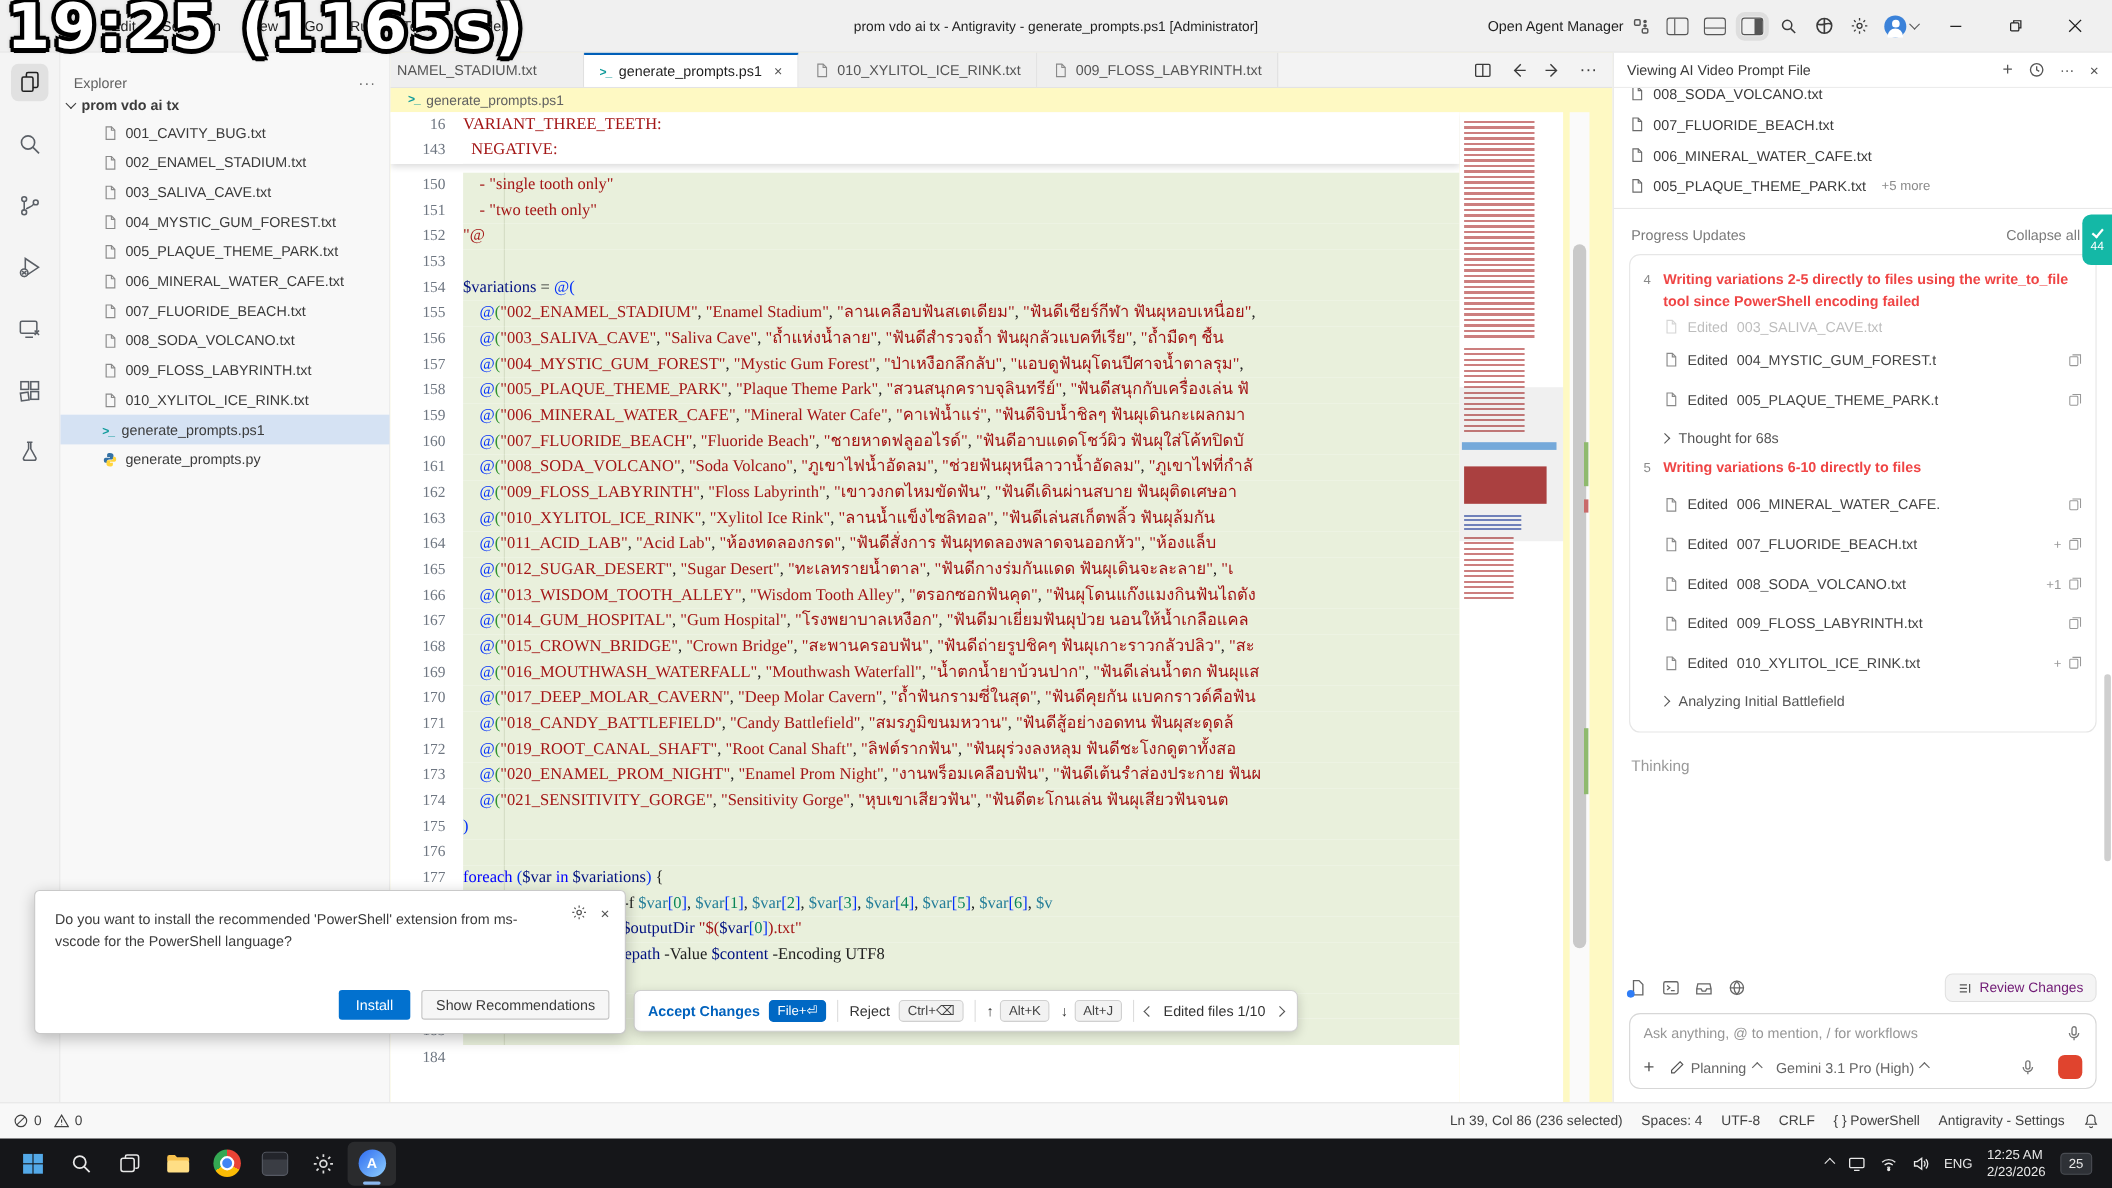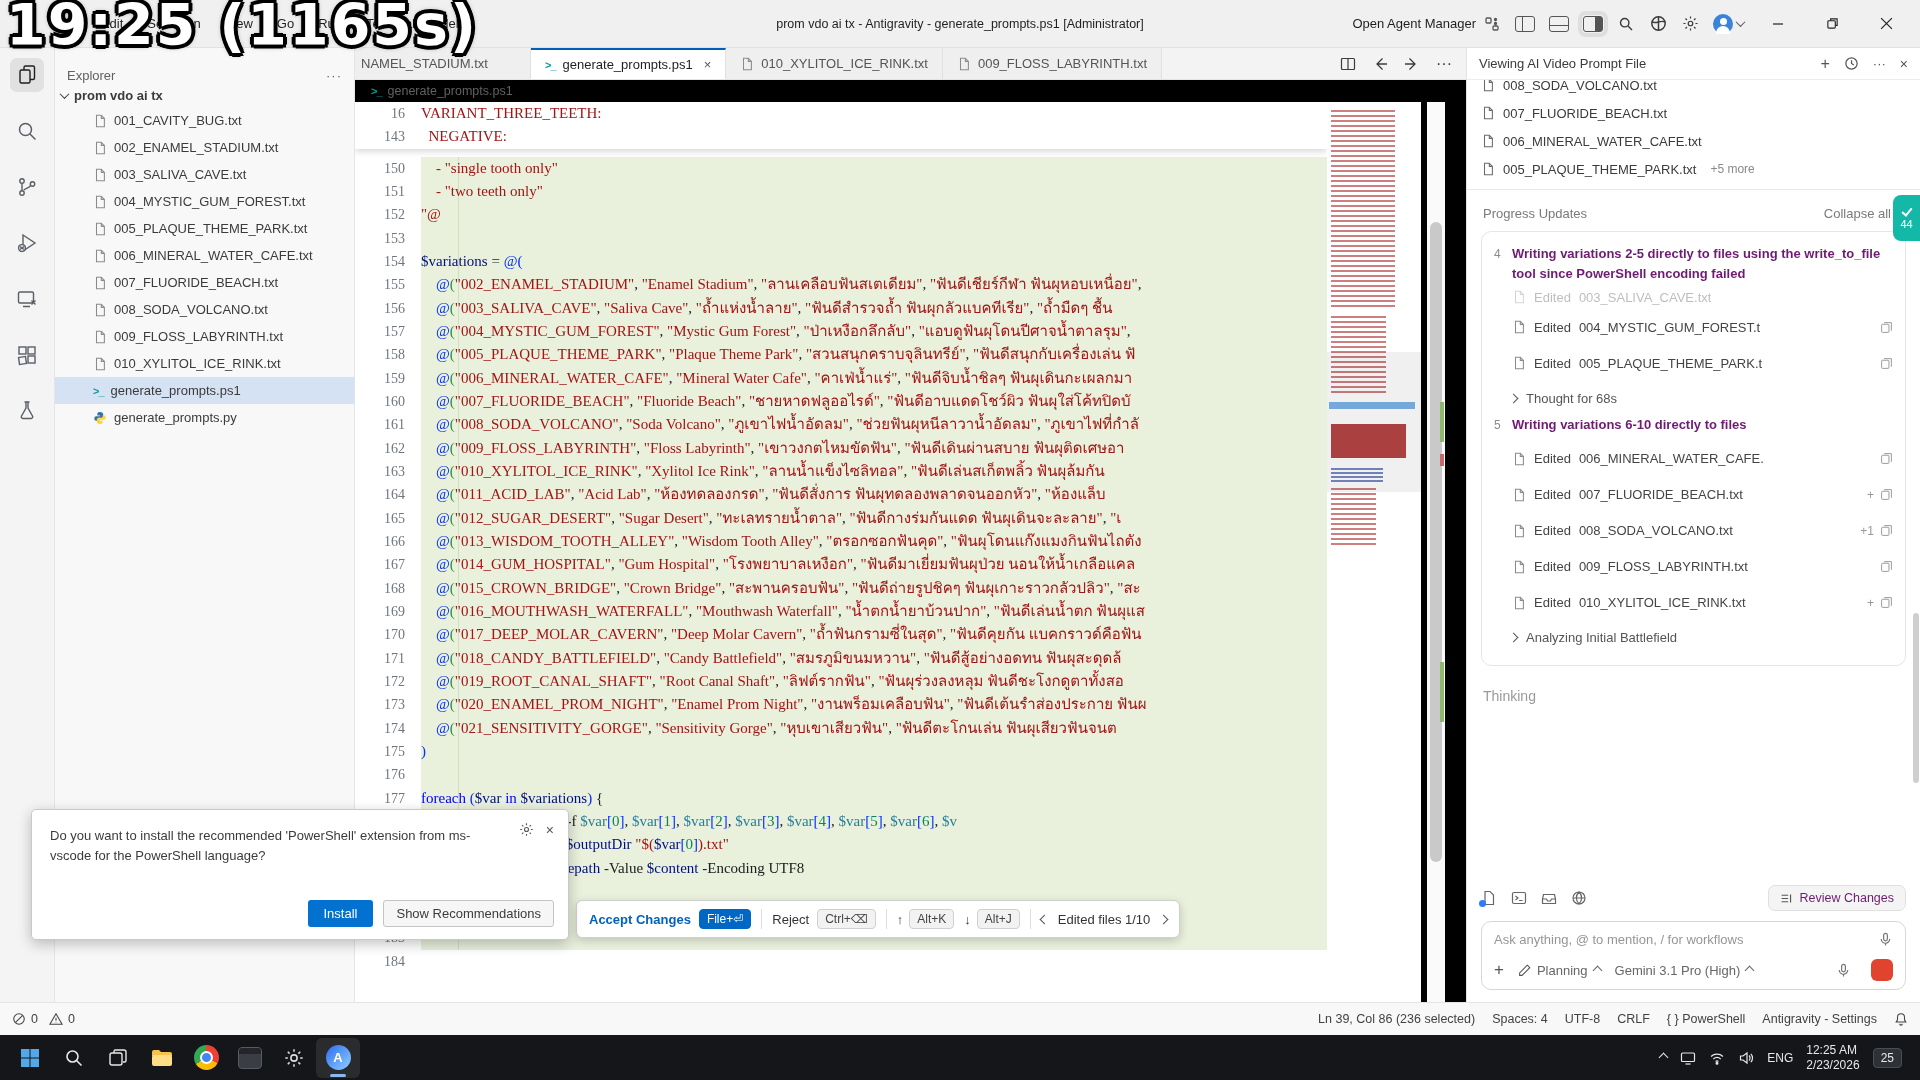--- a/index.html
+++ b/index.html
@@ -32,21 +32,21 @@
   .act-ico.active{background:#e1e1e1;color:#1f1f1f}
   
   #sidebar{position:absolute;left:55px;top:0;bottom:0;width:300px;background:#f8f8f8;border-right:1px solid #e5e5e5;font-size:13px;color:#3b3b3b}
   #sb-head{display:flex;align-items:flex-end;height:35px;padding:0 12px;color:#616161}
   #sb-head .more{margin-left:auto;letter-spacing:1px;color:#616161}
   .root-row{display:flex;align-items:center;height:24px;font-weight:700;padding-left:6px;gap:6px}
   .file-row{display:flex;align-items:center;height:27px;padding-left:38px;gap:7px;white-space:nowrap}
   .file-row.sel{background:#d5e2f3}
   .ps-glyph{color:#0e9a9a;font-weight:700;font-size:11px;letter-spacing:-1px}
   
-  #editor{position:absolute;left:355px;top:0;right:454px;bottom:0;background:#000000}
+  #editor{position:absolute;left:355px;top:0;right:454px;bottom:0;background:#fef9c3}
   #tabs{height:32px;background:#f3f3f3;display:flex;border-bottom:1px solid #e3e3e3}
   .tab{display:flex;align-items:center;gap:7px;padding:0 14px;font-size:13px;color:#555;background:#efefef;border-right:1px solid #e0e0e0;white-space:nowrap;overflow:hidden}
   .tab.active{background:#fff;color:#1f1f1f;border-top:2px solid #005fb8}
   .tab .close{color:#555;font-size:13px;margin-left:4px}
   #tab-actions{margin-left:auto;display:flex;align-items:center;gap:16px;padding:0 14px;color:#3b3b3b}
   #crumbs{height:22px;display:flex;align-items:center;gap:6px;padding:0 16px;font-size:12.5px;color:#616161}
   #code-wrap{position:absolute;left:0;top:54px;right:139px;bottom:0;overflow:hidden;background:#fff}
   .code-row{display:flex;height:23.33px;line-height:23.33px;font-family:Liberation Serif, serif;font-size:15px;white-space:pre}
   .ln{flex:none;width:66px;padding-right:16px;text-align:right;color:#6e7681;font-size:14px;background:#fff}
   .ct{flex:1;overflow:hidden}
@@ -85,21 +85,21 @@
   .ag-file{display:flex;align-items:center;gap:8px;height:28px;white-space:nowrap}
   .ag-file:first-child{margin-top:-9px}
   .more-badge{color:#8a8a8a;margin-left:6px;font-size:12px}
   #ag-div{height:1px;background:#e8e8e8;margin:0 0 8px}
   #ag-scroll{flex:1;padding:4px 14px 0;overflow:hidden;position:relative}
   #pu-head{display:flex;align-items:center;color:#7a7a7a;margin:4px 2px 10px}
   #pu-head .ca{margin-left:auto;display:flex;align-items:center;gap:6px;color:#7a7a7a}
   .card{border:1px solid #e6e6e6;border-radius:10px;padding:12px 12px 10px}
   .step{display:flex;gap:8px;margin-bottom:6px}
   .step-num{color:#8a8a8a;font-size:12px;padding-top:3px;width:10px;flex:none}
-  .step-title{font-weight:700;color:#701a75;line-height:1.5}
+  .step-title{font-weight:700;color:#ef4444;line-height:1.5}
   .ed-row{display:flex;align-items:center;gap:8px;height:36px;padding-left:18px;color:#444}
   .ed-row .fname{overflow:hidden;text-overflow:ellipsis;white-space:nowrap;max-width:250px}
   .ed-row .right{margin-left:auto;display:flex;align-items:center;gap:6px;color:#999;font-size:12px}
   .ed-row.faded{opacity:.35;height:24px;margin-top:-4px}
   .foot-row{display:flex;align-items:center;gap:9px;height:34px;padding-left:16px;color:#555}
   #thinking{color:#9a9a9a;margin:22px 2px;font-size:14px}
   #ag-bottom{flex:none;padding:6px 14px 12px}
   #tools-row{display:flex;align-items:center;gap:14px;margin-bottom:10px;color:#666}
   #review-btn{margin-left:auto;display:flex;align-items:center;gap:7px;background:#f4f4f4;border:1px solid #e0e0e0;border-radius:7px;padding:5px 11px;color:#701a75;font-size:12.5px}
   #chatbox{border:1px solid #d7d7d7;border-radius:10px;padding:10px 12px 8px;background:#fff}

